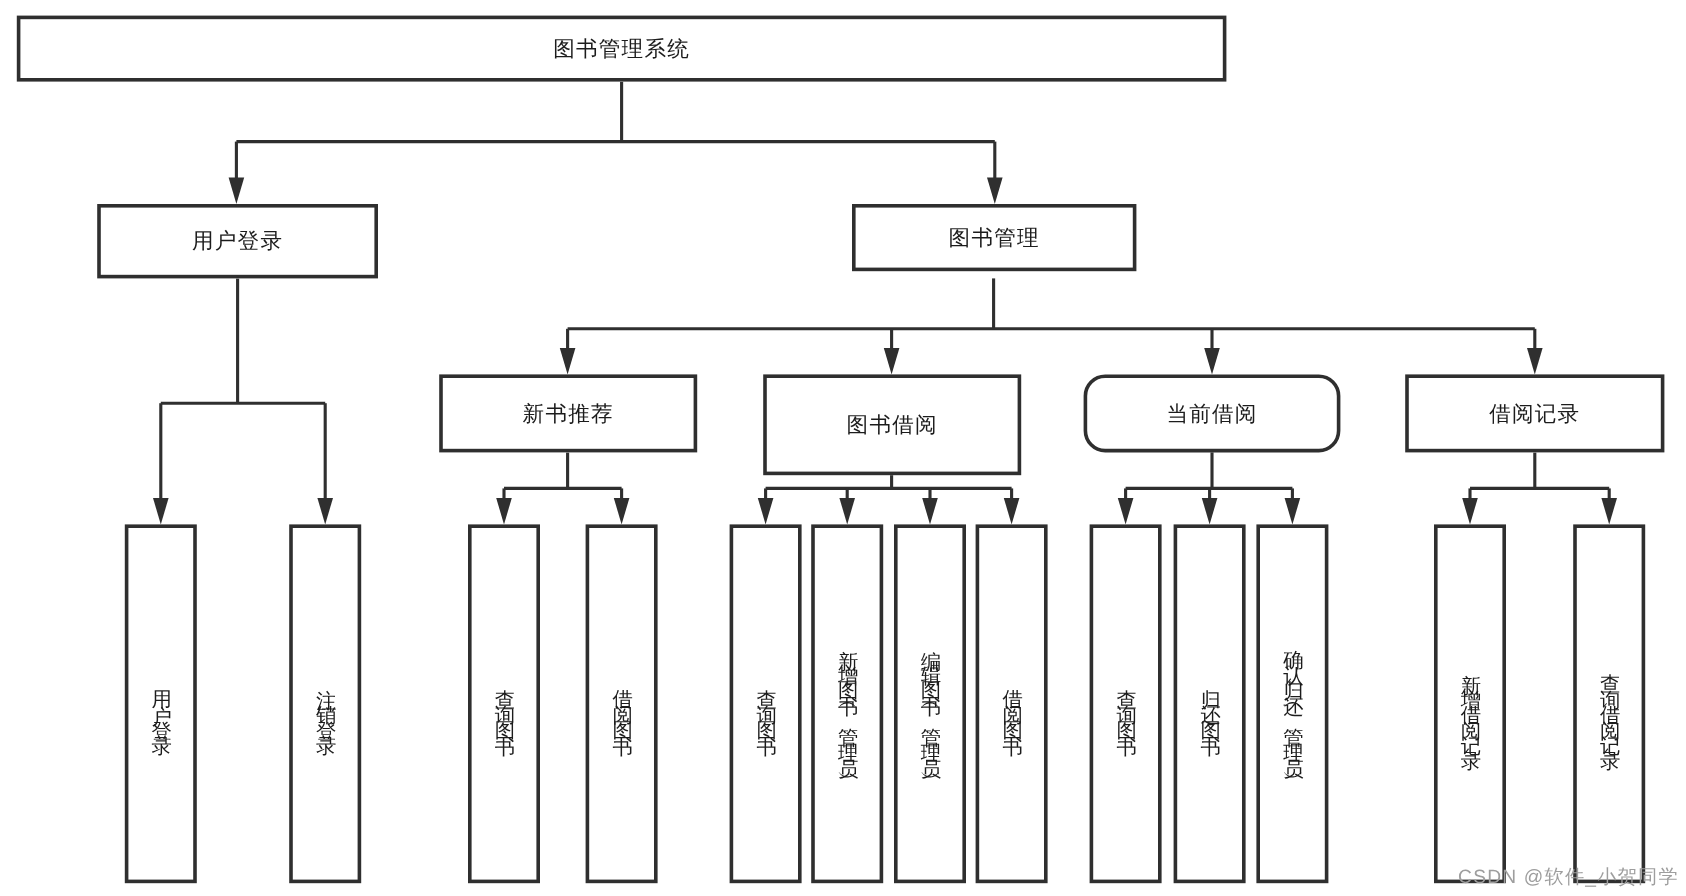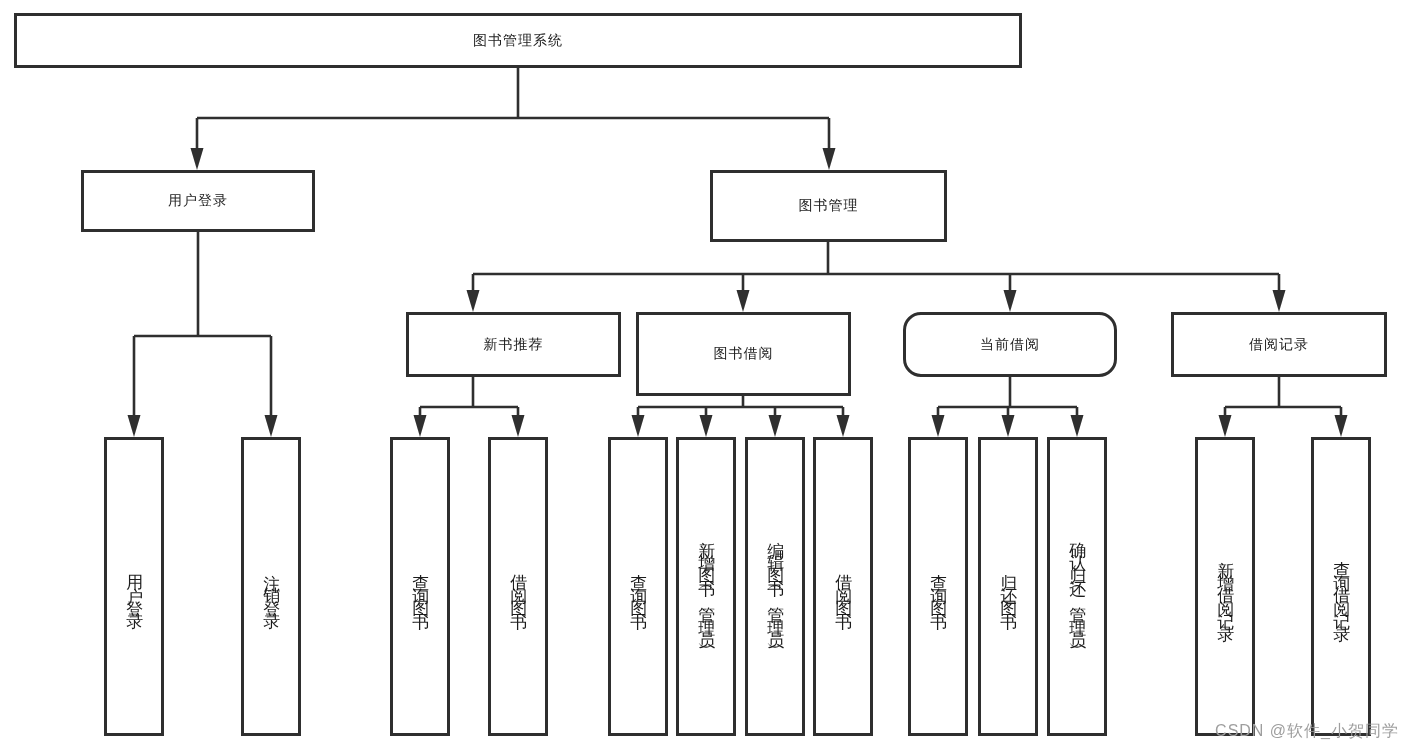--- a/index.html
+++ b/index.html
@@ -6,34 +6,34 @@
   .canvas {
     position:relative; width:1405px; height:747px; background:#ffffff;
     font-family:"Liberation Sans","DejaVu Sans",sans-serif; overflow:hidden;
   }
   svg.wires { position:absolute; left:0; top:0; width:1405px; height:747px; }
   .node {
     position:absolute; box-sizing:border-box; background:#ffffff;
     border:3px solid #2f2f2f; display:flex; align-items:center; justify-content:center;
     color:#1c1c1c;
   }
-  .node.h span { font-size:14px; letter-spacing:1px; white-space:nowrap; }
+  .node.h span { font-size:18px; letter-spacing:1px; white-space:nowrap; }
   .node.v span {
     writing-mode:vertical-rl; text-orientation:mixed;
     font-size:17px; letter-spacing:13px; line-height:1.1; white-space:nowrap;
   }
   .watermark {
     position:absolute; right:6px; bottom:5px; color:#9e9e9e;
     font-size:16px; letter-spacing:1px; white-space:nowrap;
   }
   
   .n-root  { left:14px;  top:13px;  width:1008px; height:55px; }
   .n-ulog  { left:81px;  top:170px; width:234px;  height:62px; }
-  .n-bmgmt { left:710px; top:170px; width:237px;  height:72px; }
-  .n-rec   { left:366px; top:312px; width:215px;  height:65px;margin-left:40px; }
+  .n-bmgmt { left:710px; top:170px; width:237px;  height:56px; }
+  .n-rec   { left:366px; top:312px; width:215px;  height:65px; }
   .n-bor   { left:636px; top:312px; width:215px;  height:84px; }
   .n-cur   { left:903px; top:312px; width:214px;  height:65px;border-radius:18px; }
   .n-hist  { left:1171px;top:312px; width:216px;  height:65px; }
   .leaf { top:437px; width:60px; height:299px; }
   .l-a1 { left:104px; }  .l-a2 { left:241px; }
   .l-b1 { left:390px; }  .l-b2 { left:488px; }
   .l-c1 { left:608px; }  .l-c2 { left:676px; } .l-c3 { left:745px; } .l-c4 { left:813px; }
   .l-d1 { left:908px; }  .l-d2 { left:978px; } .l-d3 { left:1047px; }
   .l-e1 { left:1195px; } .l-e2 { left:1311px; }
 </style>

